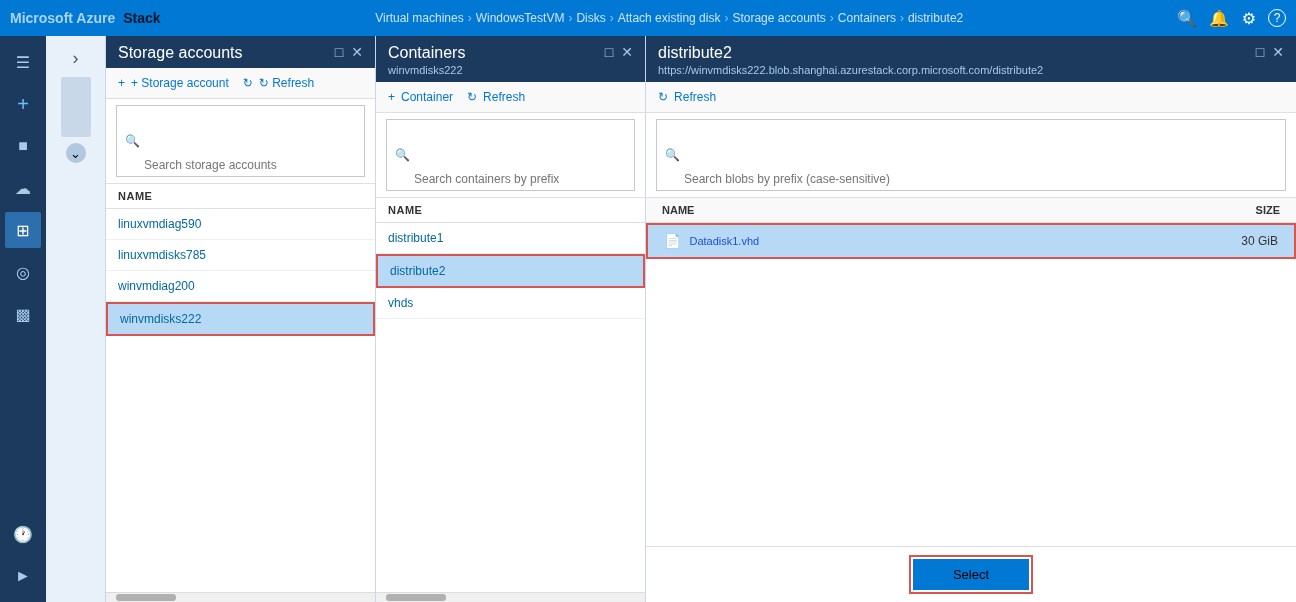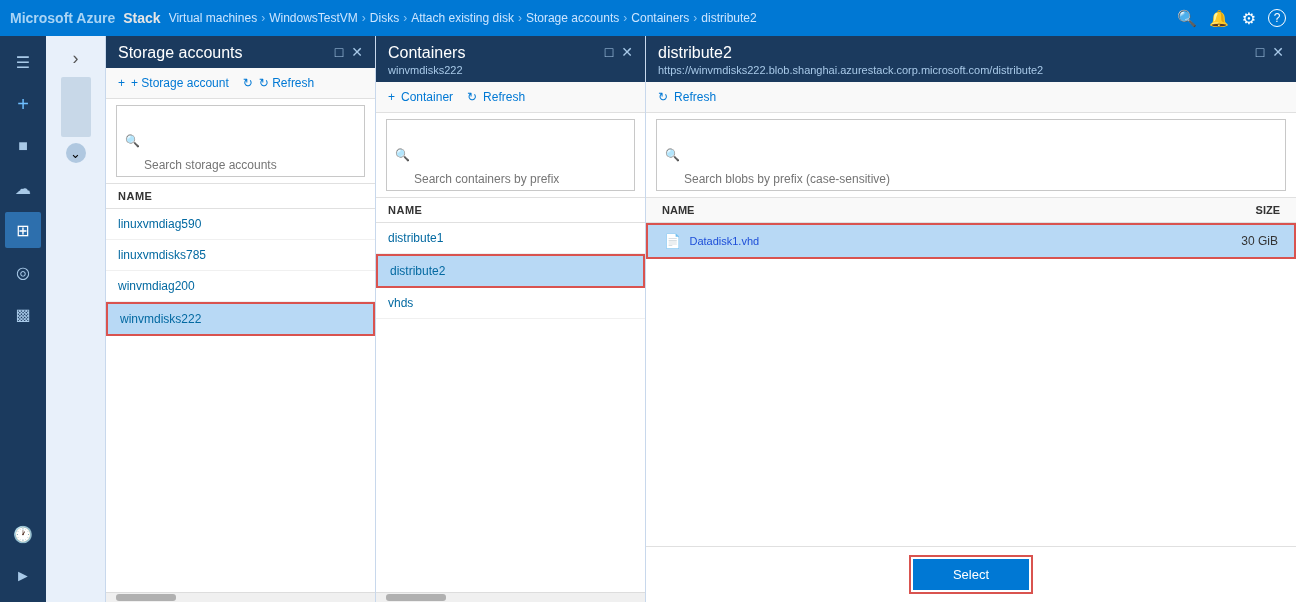--- a/index.html
+++ b/index.html
@@ -9,22 +9,22 @@
     .top-bar {
       background: #0078d4;
       color: white;
       height: 36px;
       display: flex;
       align-items: center;
       padding: 0 10px;
       gap: 8px;
     }
     .top-bar .app-title { font-size: 14px; font-weight: 600; color: #a8d4f5; }
-    .top-bar .app-name { font-size: 14px; font-weight: 700; color: #e5e5e5; }
-    .breadcrumb { display: flex; align-items: center; gap: 4px; font-size: 12px; color: #cce5ff; flex: 1; }
+    .top-bar .app-name { font-size: 14px; font-weight: 700; color: #0f172a; }
+    .breadcrumb { display: flex; align-items: center; gap: 4px; font-size: 12px; color: #cce5ff; flex: 1; justify-content: center; }
     .breadcrumb .sep { color: #89c4f4; }
     .top-bar-icons { display: flex; align-items: center; gap: 12px; }
     .top-bar-icons span { color: white; font-size: 16px; cursor: pointer; }
 
     
     .main-layout {
       display: flex;
       height: calc(602px - 36px);
     }
 
@@ -219,21 +219,21 @@
     .blob-empty { flex: 1; }
 
     .blob-footer {
       padding: 12px 16px;
       border-top: 1px solid #e0e0e0;
       display: flex;
       justify-content: center;
     }
     .select-btn {
       background: #0078d4;
-      color: #ffffff;
+      color: #000000;
       border: none;
       padding: 8px 40px;
       font-size: 13px;
       cursor: pointer;
       font-weight: 500;
       outline: 2px solid #d9534f;
       outline-offset: 2px;
     }
   </style>
 </head>

